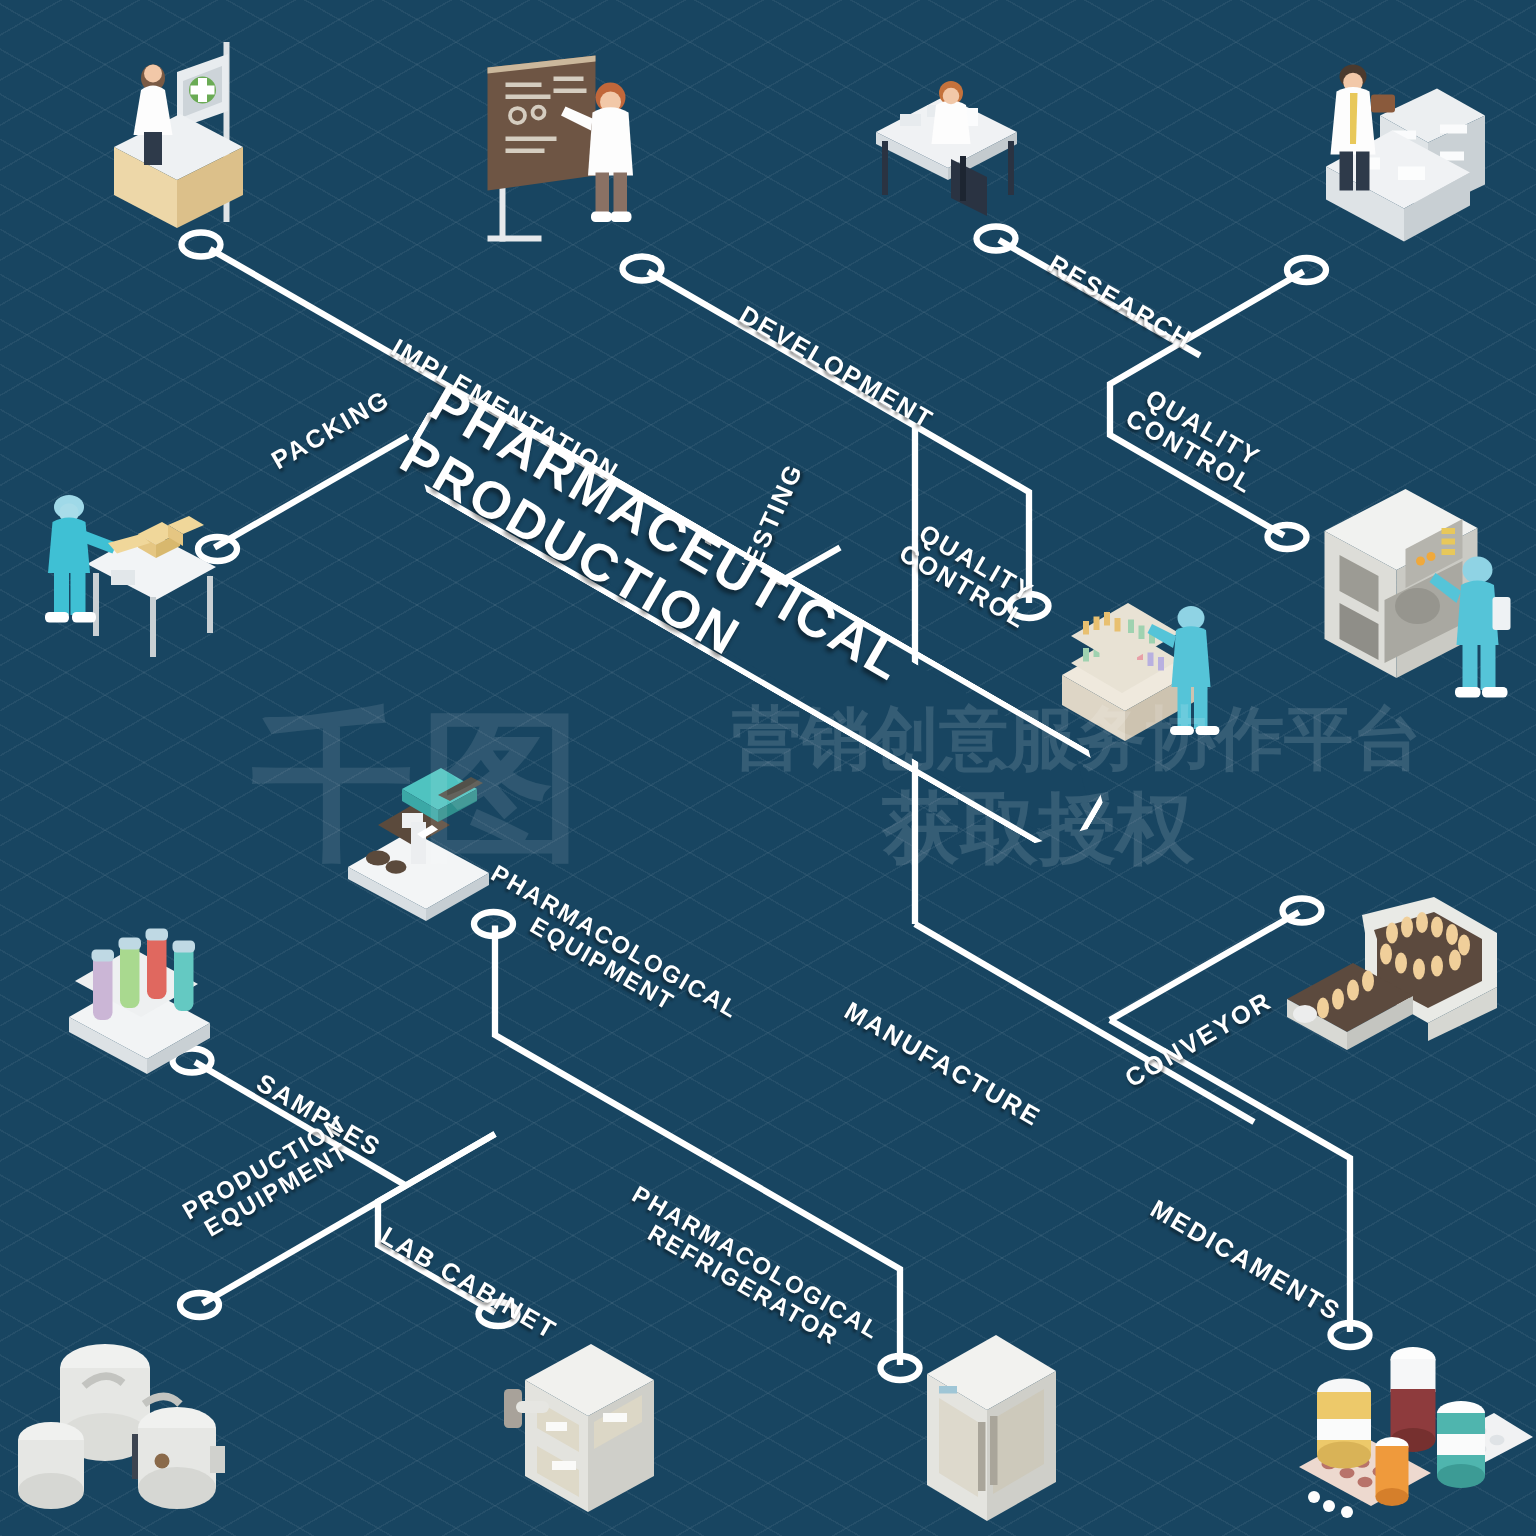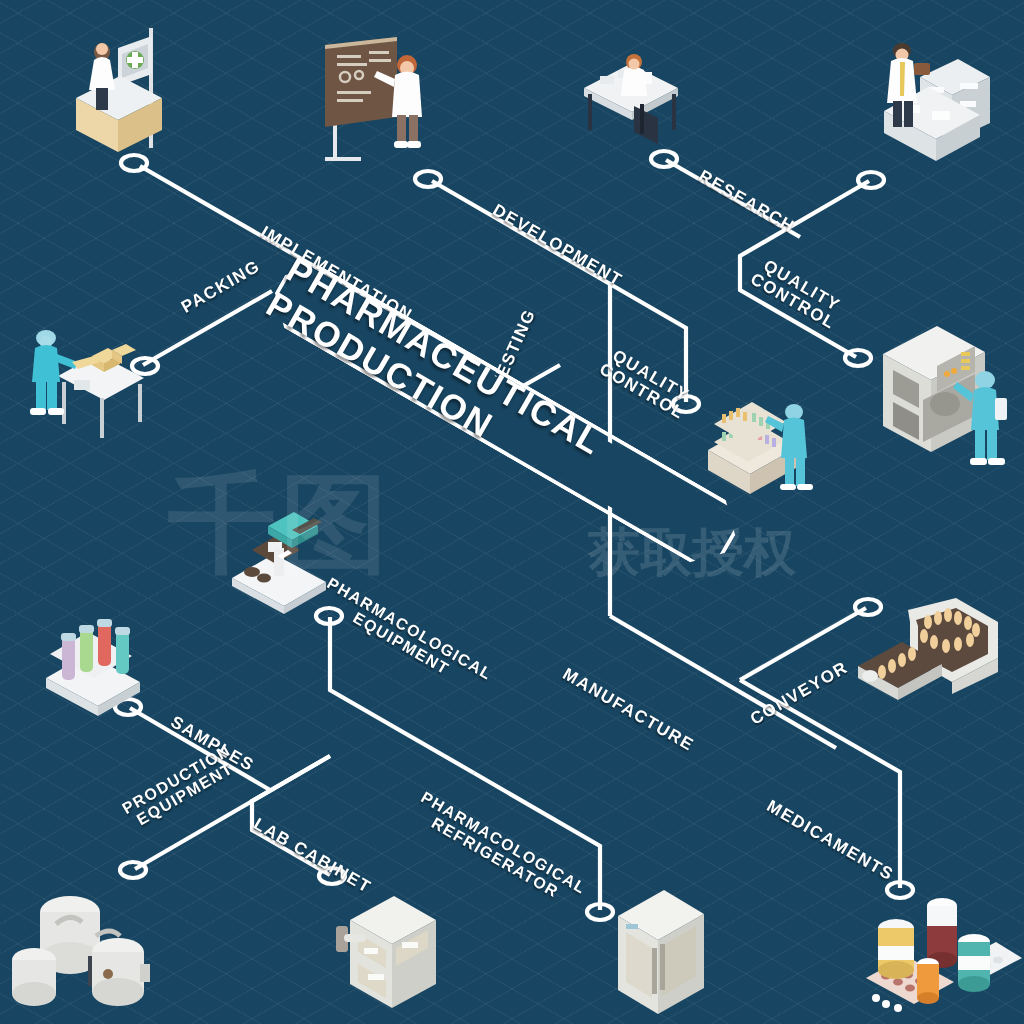--- a/index.html
+++ b/index.html
@@ -532,16 +532,17 @@
       <g fill="#fdfdfd">
           <circle cx="14" cy="108" r="4"></circle>
           <circle cx="24" cy="114" r="4"></circle>
           <circle cx="36" cy="118" r="4"></circle>
         </g>
     </svg>
   </div>
 
   <div id="wm">
     <div class="wmlogo">千图</div>
+    <div class="wmrow" style="left:488px;top:462px;font-size:46px;">营销创意服务协作平台</div>
     <div class="wmrow" style="left:588px;top:518px;font-size:52px;">获取授权</div>
   </div>
 
 </div>
 
 </body></html>

